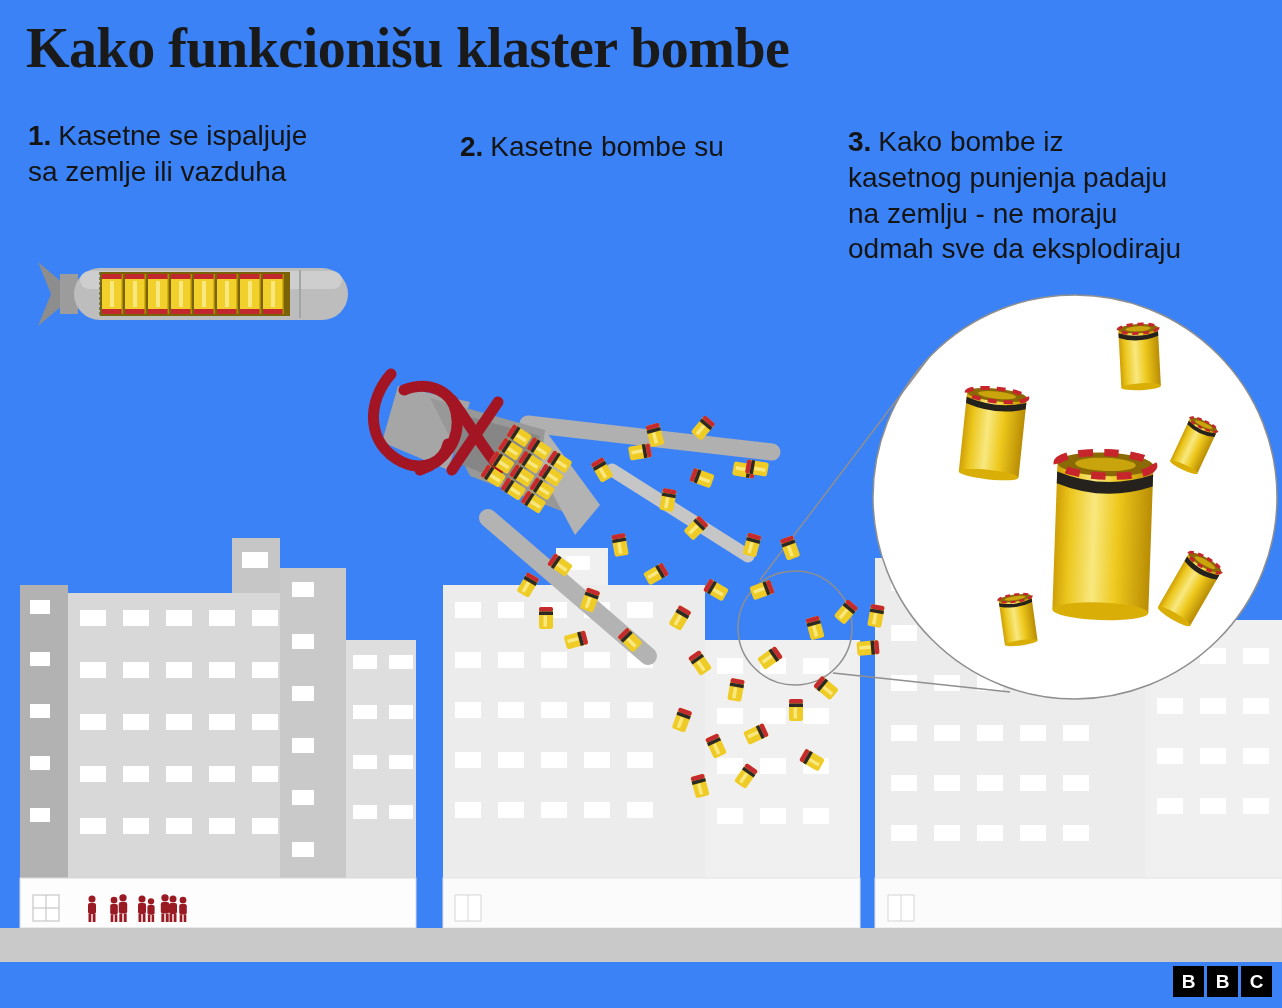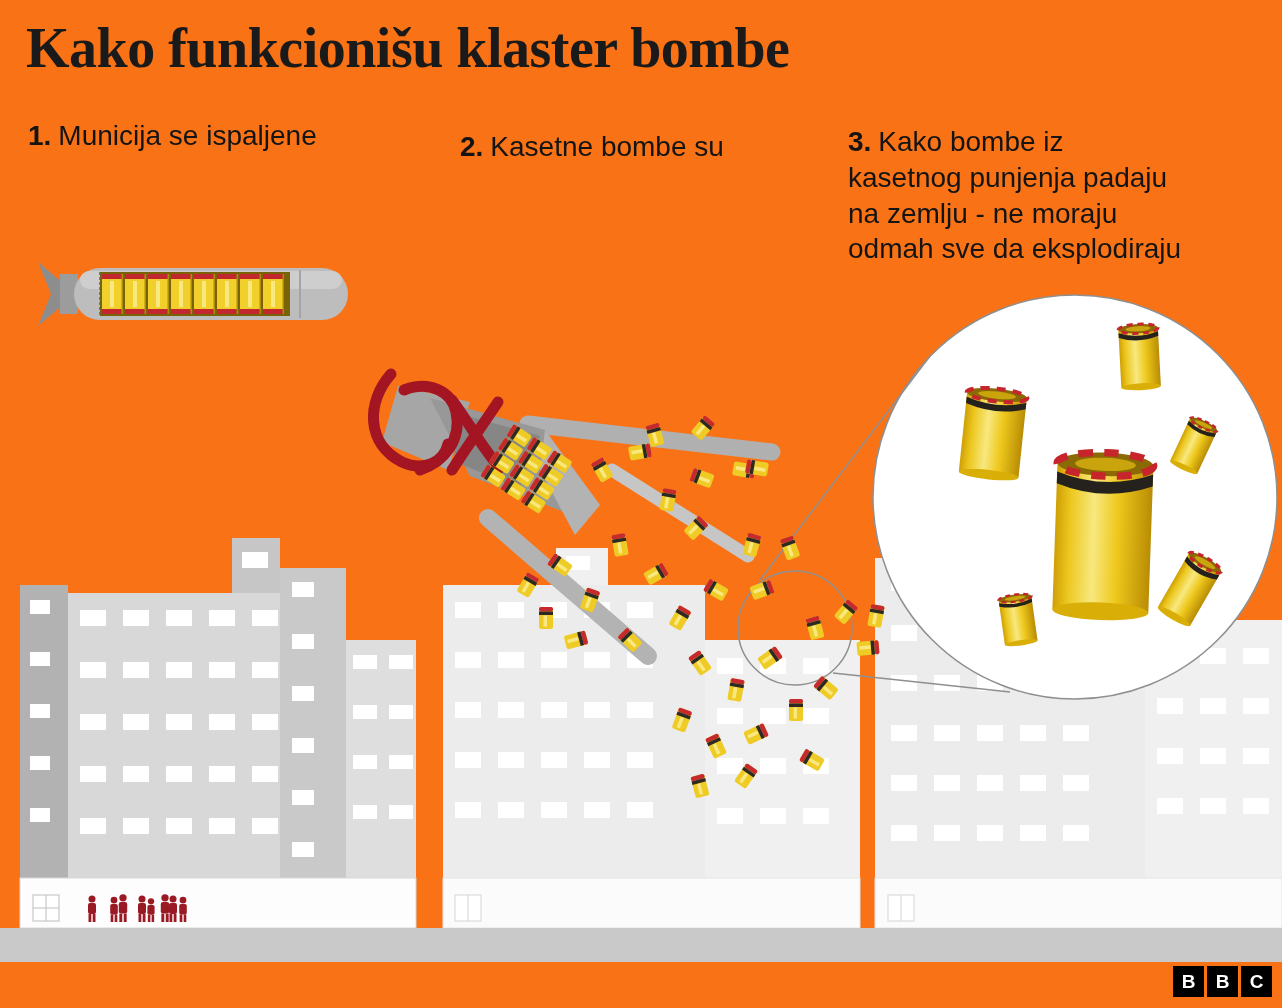--- a/index.html
+++ b/index.html
@@ -1,17 +1,17 @@
 <!DOCTYPE html>
 <html><head>
 <meta charset="utf-8">
 <style>
   * { margin:0; padding:0; box-sizing:border-box; }
   body { background:#fff; font-family:"Liberation Sans", sans-serif; }
-  .canvas { position:relative; width:1282px; height:1008px; background:#f97316; overflow:hidden; }
+  .canvas { position:relative; width:1282px; height:1008px; background:#3b82f6; overflow:hidden; }
   svg.art { position:absolute; left:0; top:0; }
   .title {
     position:absolute; left:26px; top:16px;
     font-family:"Liberation Serif", serif; font-weight:700;
     font-size:56px; color:#1a1a1a; letter-spacing:-0.5px;
   }
   .step { position:absolute; font-size:28px; line-height:1.28; color:#141414; }
   .step .num { font-weight:700; margin-right:7px; }
   .step1 { left:28px;  top:118px; width:410px; }
   .step2 { left:460px; top:129px; width:370px; }
@@ -278,22 +278,23 @@
       <use href="#bigb" transform="translate(1058,448) rotate(2) scale(1.6,1.47)"></use>
       <use href="#bigb" transform="translate(1192,548) rotate(30) scale(0.62,0.62)"></use>
       <use href="#bigb" transform="translate(998,596) rotate(-8) scale(0.55,0.45)"></use>
     </g>
   </svg>
 
   <h1 class="title">Kako funkcionišu klaster bombe</h1>
 
   <div class="step step1">
     <div>
-      <span class="num">1.</span><span>Municija se ispaljene</span>
+      <span class="num">1.</span><span>Kasetne se ispaljuje</span>
     </div>
+    <div>sa zemlje ili vazduha</div>
   </div>
 
   <div class="step step2">
     <div>
       <span class="num">2.</span><span>Kasetne bombe su</span>
     </div>
   </div>
 
   <div class="step step3">
     <div>

